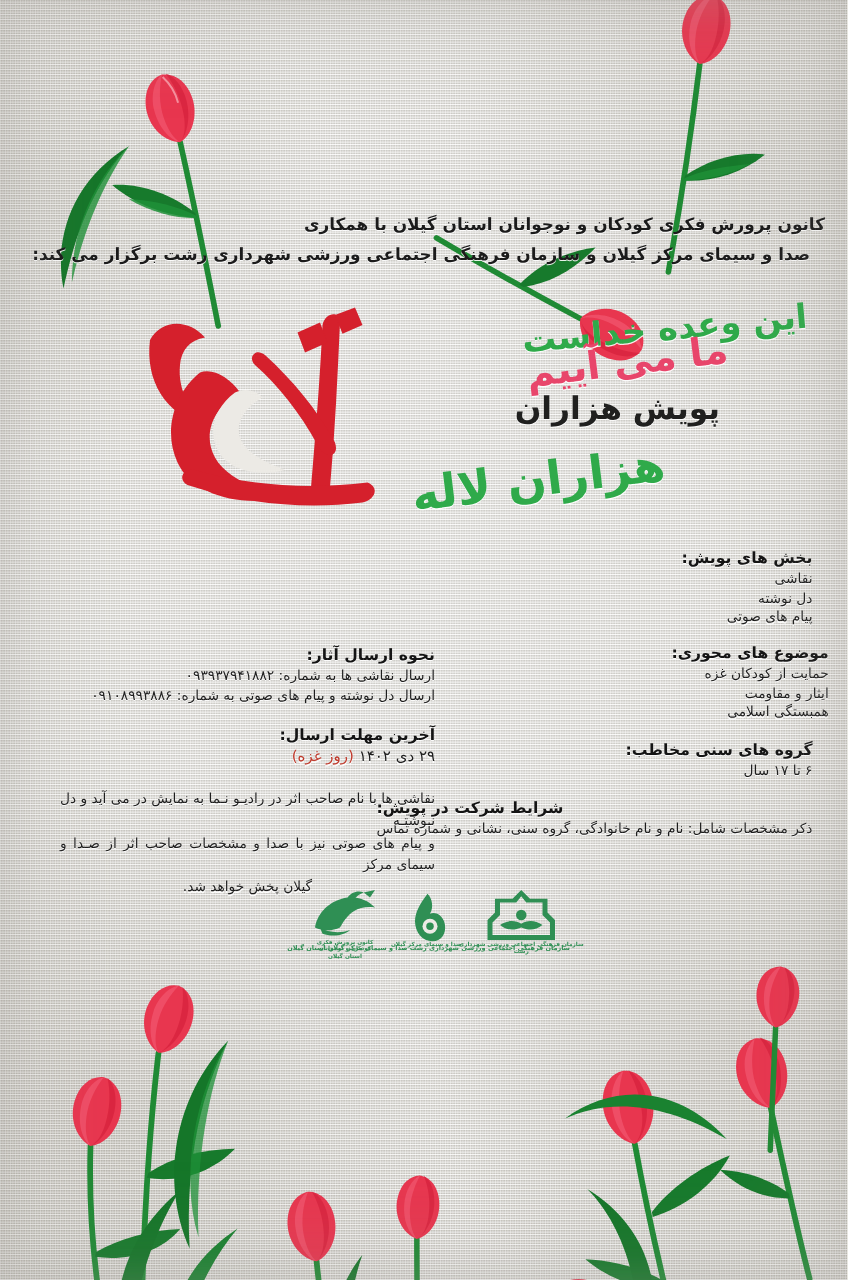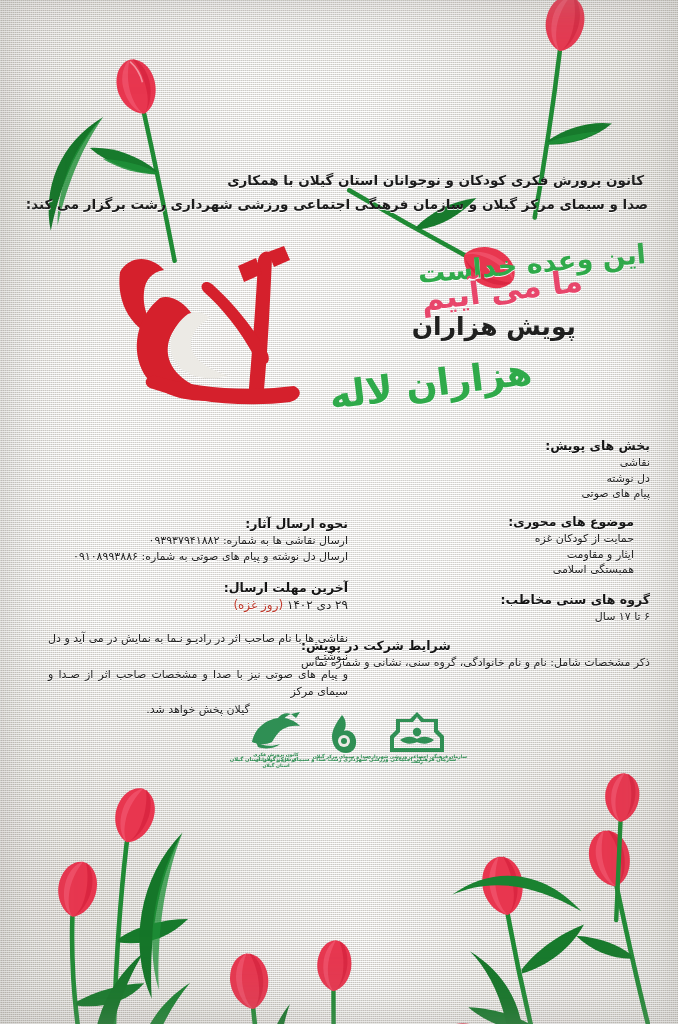--- a/index.html
+++ b/index.html
@@ -116,21 +116,21 @@
     </svg>
   </div>
 
   <div class="tulip" style="left:28px;top:108px;transform:rotate(8deg);">
     <svg width="90" height="130" viewBox="0 0 90 130">
       <path d="M58 6 C40 32 26 68 22 126 C8 86 18 38 58 6 Z" fill="#157629"></path>
       <path d="M58 6 C44 34 32 72 28 120 C22 80 34 36 58 6 Z" fill="#1f9138" opacity=".8"></path>
     </svg>
   </div>
 
-  <div class="txt hdr shadowtext" style="right:34px;top:172px;font-size:13.5px;">کانون پرورش فکری کودکان و نوجوانان استان گیلان با همکاری</div>
+  <div class="txt hdr shadowtext" style="right:18px;top:172px;font-size:13.5px;">کانون پرورش فکری کودکان و نوجوانان استان گیلان با همکاری</div>
   <div class="txt hdr shadowtext" style="right:30px;top:196px;font-size:13.5px;">صدا و سیمای مرکز گیلان و سازمان فرهنگی اجتماعی ورزشی شهرداری رشت برگزار می کند:</div>
 
   <div class="txt h-green shadowtext" style="right:32px;top:238px;font-size:27px;transform:rotate(-5deg);transform-origin:100% 50%;">این وعده خداست</div>
 
   <div class="txt h-pink shadowtext" style="right:96px;top:262px;font-size:31px;transform:rotate(-7deg);transform-origin:100% 50%;">ما می آییم</div>
 
   <div class="txt h-dark shadowtext" style="right:102px;top:312px;font-size:25px;letter-spacing:1px;">پویش هزاران</div>
 
   <div class="txt h-green2 shadowtext" style="right:146px;top:350px;font-size:37px;transform:rotate(-7deg);transform-origin:100% 50%;">هزاران لاله</div>
 
@@ -163,21 +163,21 @@
     </svg>
   </div>
 
   <div style="position:absolute;right:28px;top:438px;text-align:right;direction:rtl;">
     <div class="blk-title shadowtext" style="font-size:12.5px;margin-bottom:2px;">بخش های پویش:</div>
     <div class="blk-line shadowtext" style="font-size:11px;line-height:1.42;">نقاشی</div>
     <div class="blk-line shadowtext" style="font-size:11px;line-height:1.42;">دل نوشته</div>
     <div class="blk-line shadowtext" style="font-size:11px;line-height:1.42;">پیام های صوتی</div>
   </div>
 
-  <div style="position:absolute;right:44px;top:514px;direction:rtl;margin-left:36px;">
+  <div style="position:absolute;right:15px;top:514px;direction:rtl;margin-left:36px;">
     <div class="blk-title shadowtext" style="font-size:12.5px;margin-bottom:2px;">موضوع های محوری:</div>
     <div class="blk-line shadowtext" style="font-size:11px;line-height:1.42;">حمایت از کودکان غزه</div>
     <div class="blk-line shadowtext" style="font-size:11px;line-height:1.42;">ایثار و مقاومت</div>
     <div class="blk-line shadowtext" style="font-size:11px;line-height:1.42;">همبستگی اسلامی</div>
   </div>
 
   <div style="position:absolute;right:28px;top:592px;text-align:right;direction:rtl;">
     <div class="blk-title shadowtext" style="font-size:12.5px;margin-bottom:2px;">گروه های سنی مخاطب:</div>
     <div class="blk-line shadowtext" style="font-size:11px;line-height:1.42;">۶ تا ۱۷ سال</div>
   </div>

